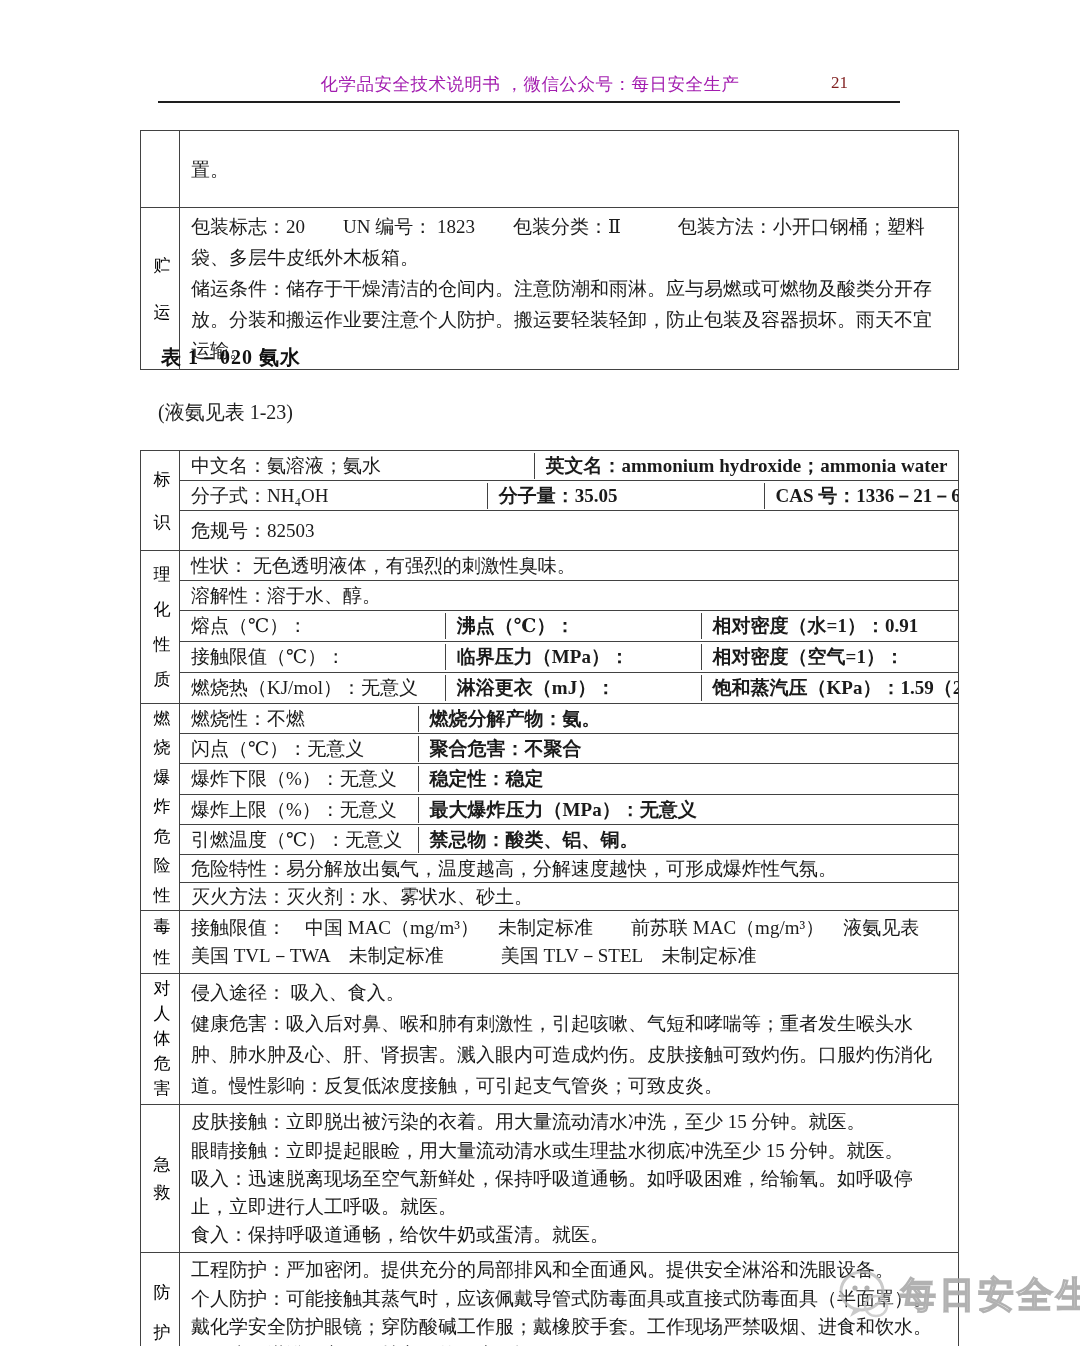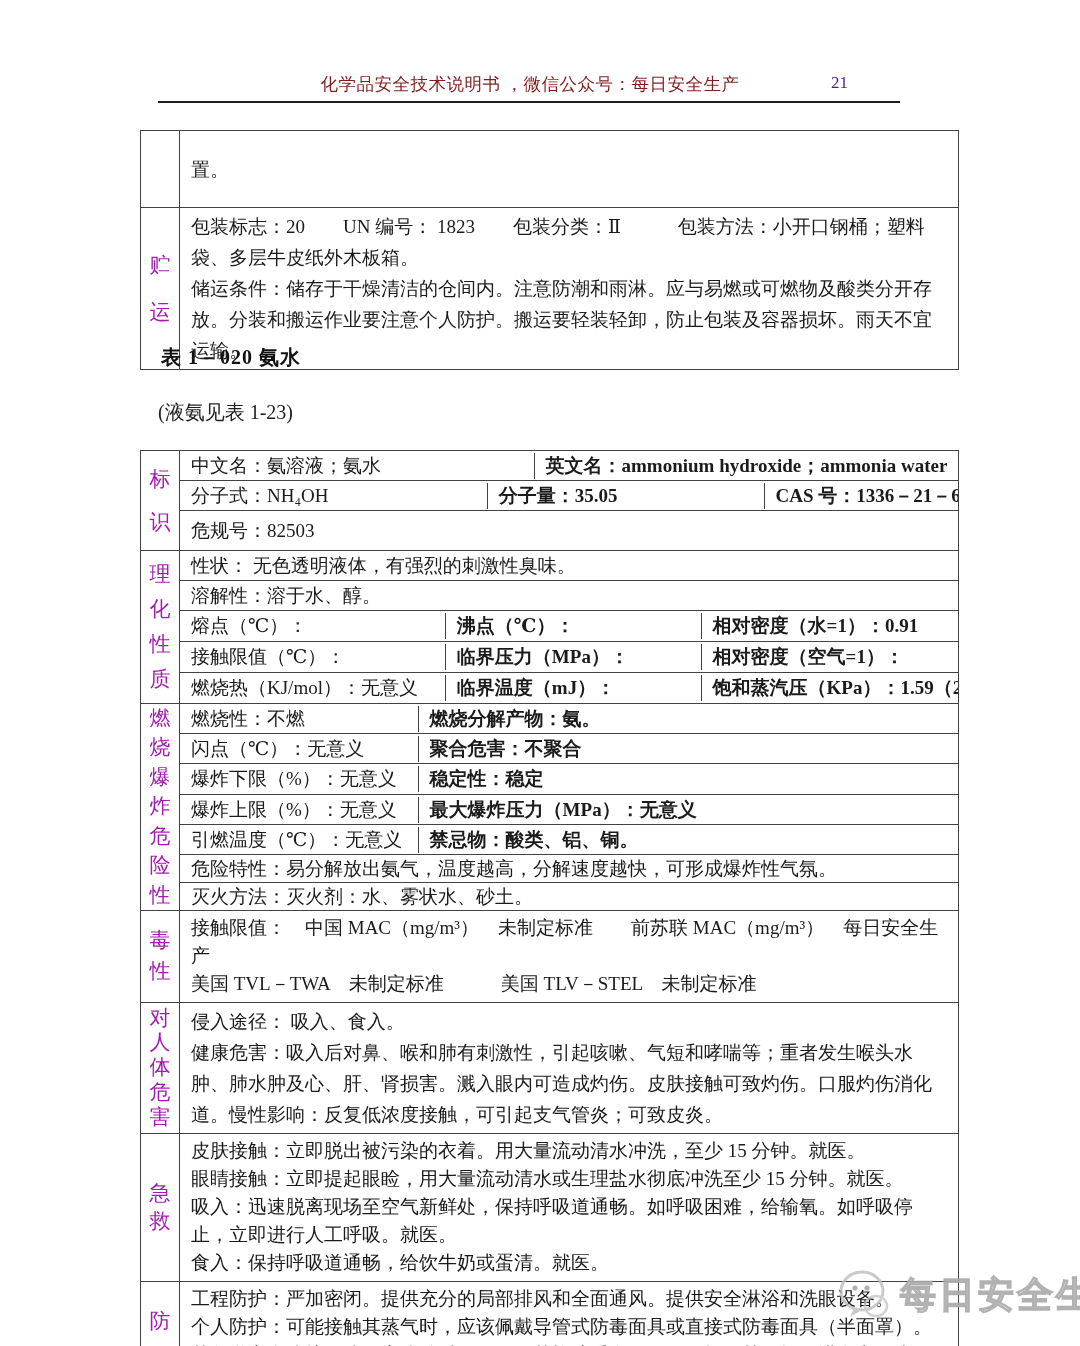--- a/index.html
+++ b/index.html
@@ -3,28 +3,28 @@
 <meta charset="utf-8">
 <style>
   html,body{margin:0;padding:0;}
   body{
     width:1080px;height:1346px;position:relative;overflow:hidden;
     background:#ffffff;color:#1b1b1b;
     font-family:"Liberation Serif","DejaVu Serif",serif;
   }
   
   .doc-header{position:absolute;top:72px;left:160px;width:740px;}
-  .doc-header .htitle{text-align:center;font-size:17.5px;letter-spacing:.5px;color:#7f1d1d;}
-  .doc-header .pagenum{position:absolute;right:52px;top:1px;font-size:17px;color:#4c1d95;}
+  .doc-header .htitle{text-align:center;font-size:17.5px;letter-spacing:.5px;color:#a21caf;}
+  .doc-header .pagenum{position:absolute;right:52px;top:1px;font-size:17px;color:#7f1d1d;}
   .header-rule{position:absolute;top:101px;left:158px;width:742px;border-top:2.5px solid #1e1e1e;}
   
   table.tbl{border-collapse:collapse;table-layout:fixed;width:819px;}
   table.tbl td{border:1.5px solid #424242;font-size:19px;padding:0;vertical-align:middle;}
   .label-col{width:38px;}
-  .vlabel{width:21px;margin:0 auto;text-align:right;word-break:break-all;font-size:21px;color:#a21caf;}
+  .vlabel{width:21px;margin:0 auto;text-align:right;word-break:break-all;font-size:17px;color:#000000;}
   .lh47{line-height:47px}.lh43{line-height:43px}.lh35{line-height:35px}
   .lh29{line-height:29.4px}.lh31{line-height:31px}.lh25{line-height:24.8px}
   .lh28{line-height:28px}.lh40{line-height:40px}
   .cells{display:flex;height:100%;align-items:center;}
   .cell{display:flex;align-items:center;padding:0 8px 0 11px;white-space:nowrap;overflow:hidden;}
   .cell + .cell{border-left:1.5px solid #424242;font-weight:bold;}
   .pcell{padding:3px 9px 3px 11px;line-height:28.2px;}
   .pcell.lhx{line-height:31px;}
   .w43{width:43%}.w37{width:37%}.w33{width:33%}
   .w315{width:31.6%}.w302{width:30.3%}
@@ -151,21 +151,21 @@
         <div class="cell w315">接触限值（℃）：</div>
         <div class="cell w302">临界压力（MPa）：</div>
         <div class="cell grow">相对密度（空气=1）：</div>
       </div>
     </td>
   </tr>
   <tr class="h31">
     <td>
       <div class="cells">
         <div class="cell w315">燃烧热（KJ/mol）：无意义</div>
-        <div class="cell w302">临界温度（mJ）：</div>
+        <div class="cell w302">淋浴更衣（mJ）：</div>
         <div class="cell grow">饱和蒸汽压（KPa）：1.59（20℃）</div>
       </div>
     </td>
   </tr>
 
   <tr class="h30">
     <td class="label-col" rowspan="7">
       <div class="vlabel lh29">燃烧爆炸危险性</div>
     </td>
     <td>
@@ -221,21 +221,21 @@
       </div>
     </td>
   </tr>
 
   <tr class="h63">
     <td class="label-col">
       <div class="vlabel lh31">毒性</div>
     </td>
     <td>
       <div class="pcell">
-        <div>接触限值：　中国 MAC（mg/m³）　未制定标准　　前苏联 MAC（mg/m³）　每日安全生产</div>
+        <div>接触限值：　中国 MAC（mg/m³）　未制定标准　　前苏联 MAC（mg/m³）　液氨见表</div>
         <div>美国 TVL－TWA　未制定标准　　　美国 TLV－STEL　未制定标准</div>
       </div>
     </td>
   </tr>
 
   <tr class="h124">
     <td class="label-col">
       <div class="vlabel lh25">对人体危害</div>
     </td>
     <td>

